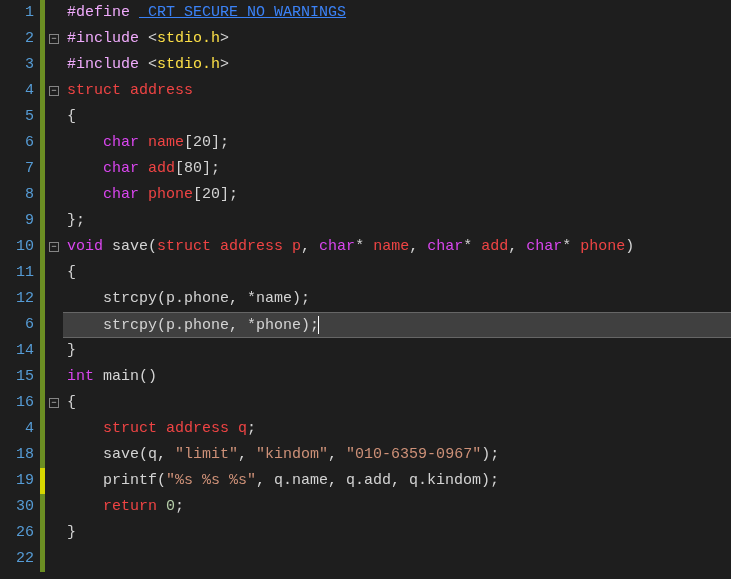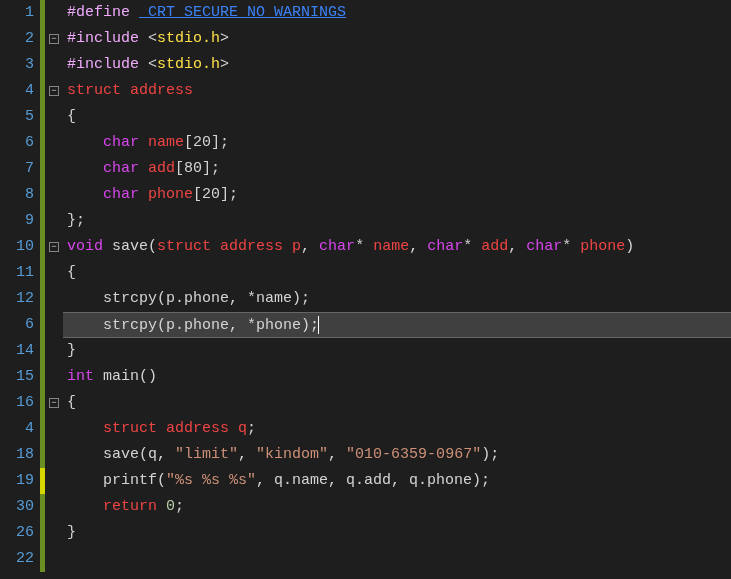--- a/index.html
+++ b/index.html
@@ -128,17 +128,17 @@
     <div class="line"><span class="punc">};</span></div>
     <div class="line"><span class="type">void</span><span class="func"> save</span><span class="punc">(</span><span class="kw">struct</span><span class="ident"> address </span><span class="ident">p</span>, <span class="type">char</span><span class="op">* </span><span class="ident">name</span>, <span class="type">char</span><span class="op">* </span><span class="ident">add</span>, <span class="type">char</span><span class="op">* </span><span class="ident">phone</span><span class="punc">)</span></div>
     <div class="line"><span class="punc">{</span></div>
     <div class="line">    <span class="func">strcpy</span><span class="punc">(p.phone, *name);</span></div>
     <div class="line hl">    <span class="func">strcpy</span><span class="punc">(p.phone, *phone);</span><span class="cursor"></span></div>
     <div class="line"><span class="punc">}</span></div>
     <div class="line"><span class="type">int</span><span class="func"> main</span><span class="punc">()</span></div>
     <div class="line"><span class="punc">{</span></div>
     <div class="line">    <span class="kw">struct</span><span class="ident"> address </span><span class="ident">q</span><span class="punc">;</span></div>
     <div class="line">    <span class="func">save</span><span class="punc">(q, </span><span class="str">"limit"</span>, <span class="str">"kindom"</span>, <span class="str">"010-6359-0967"</span><span class="punc">);</span></div>
-    <div class="line">    <span class="func">printf</span><span class="punc">(</span><span class="str">"%s %s %s"</span><span class="punc">, q.name, q.add, q.phone);</span></div>
+    <div class="line">    <span class="func">printf</span><span class="punc">(</span><span class="str">"%s %s %s"</span><span class="punc">, q.name, q.add, q.kindom);</span></div>
     <div class="line">    <span class="kw">return </span><span class="num">0</span><span class="punc">;</span></div>
     <div class="line"><span class="punc">}</span></div>
   </div>
 </div>
 
 </body></html>

